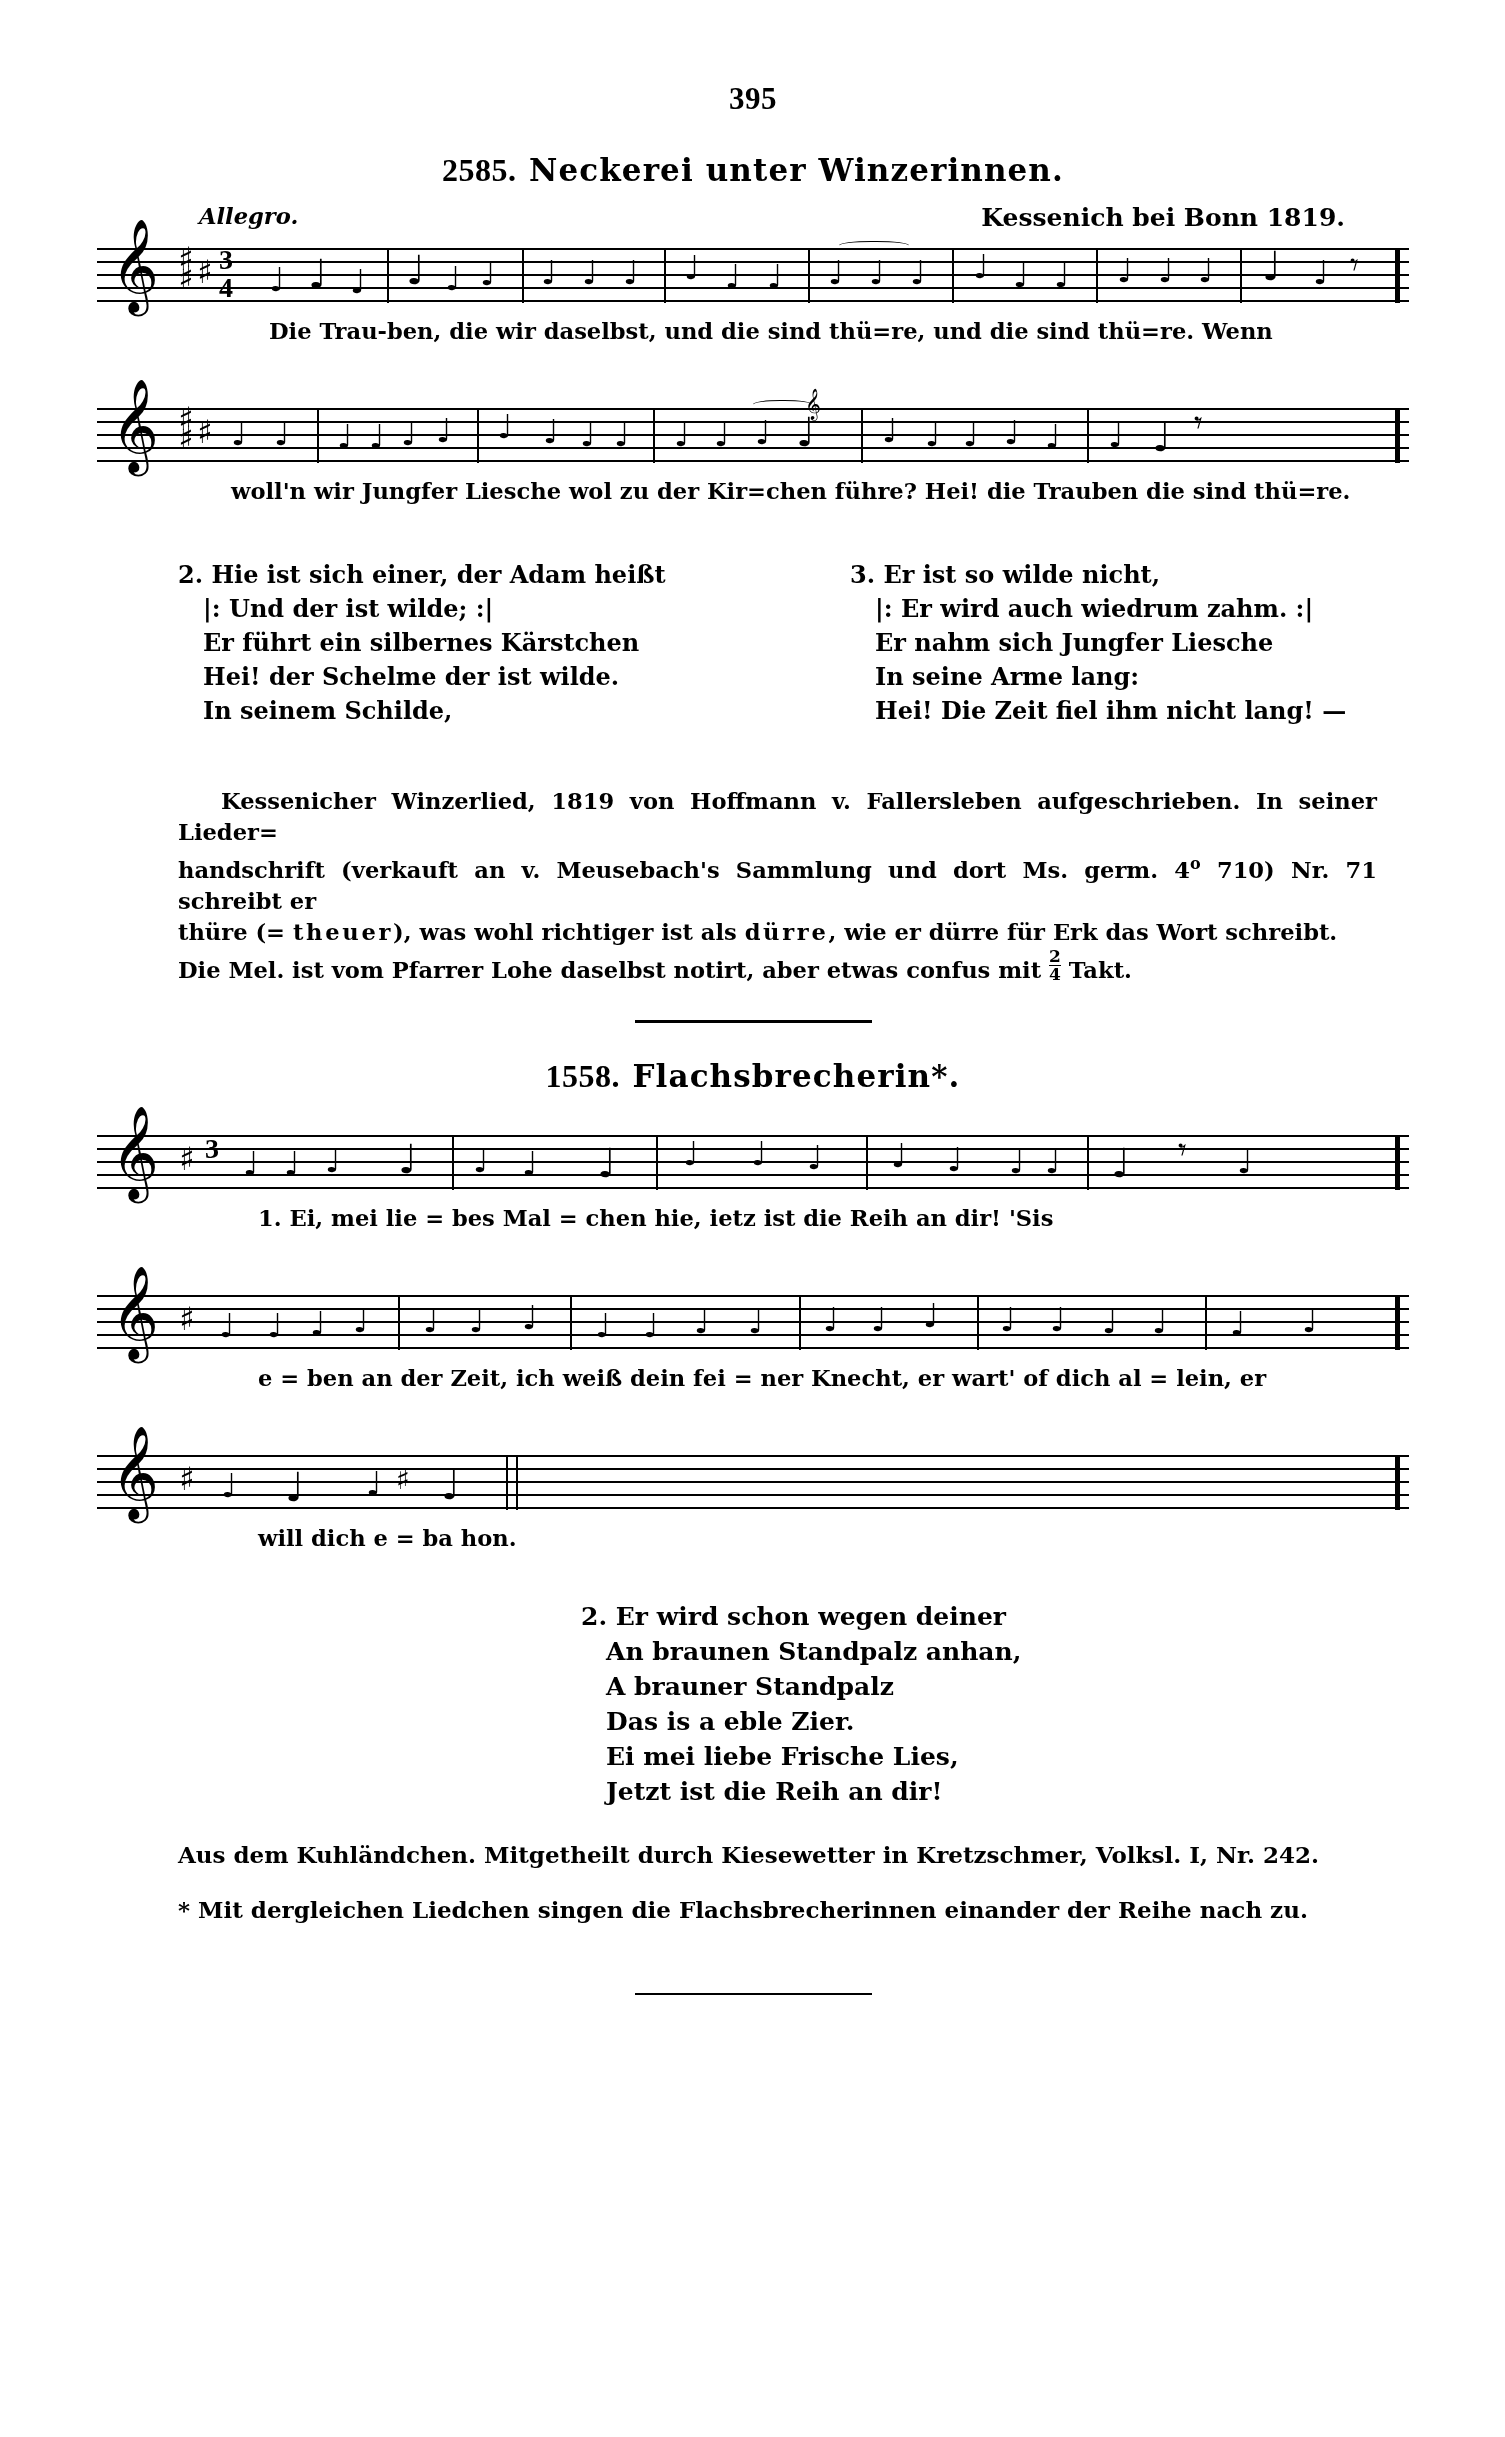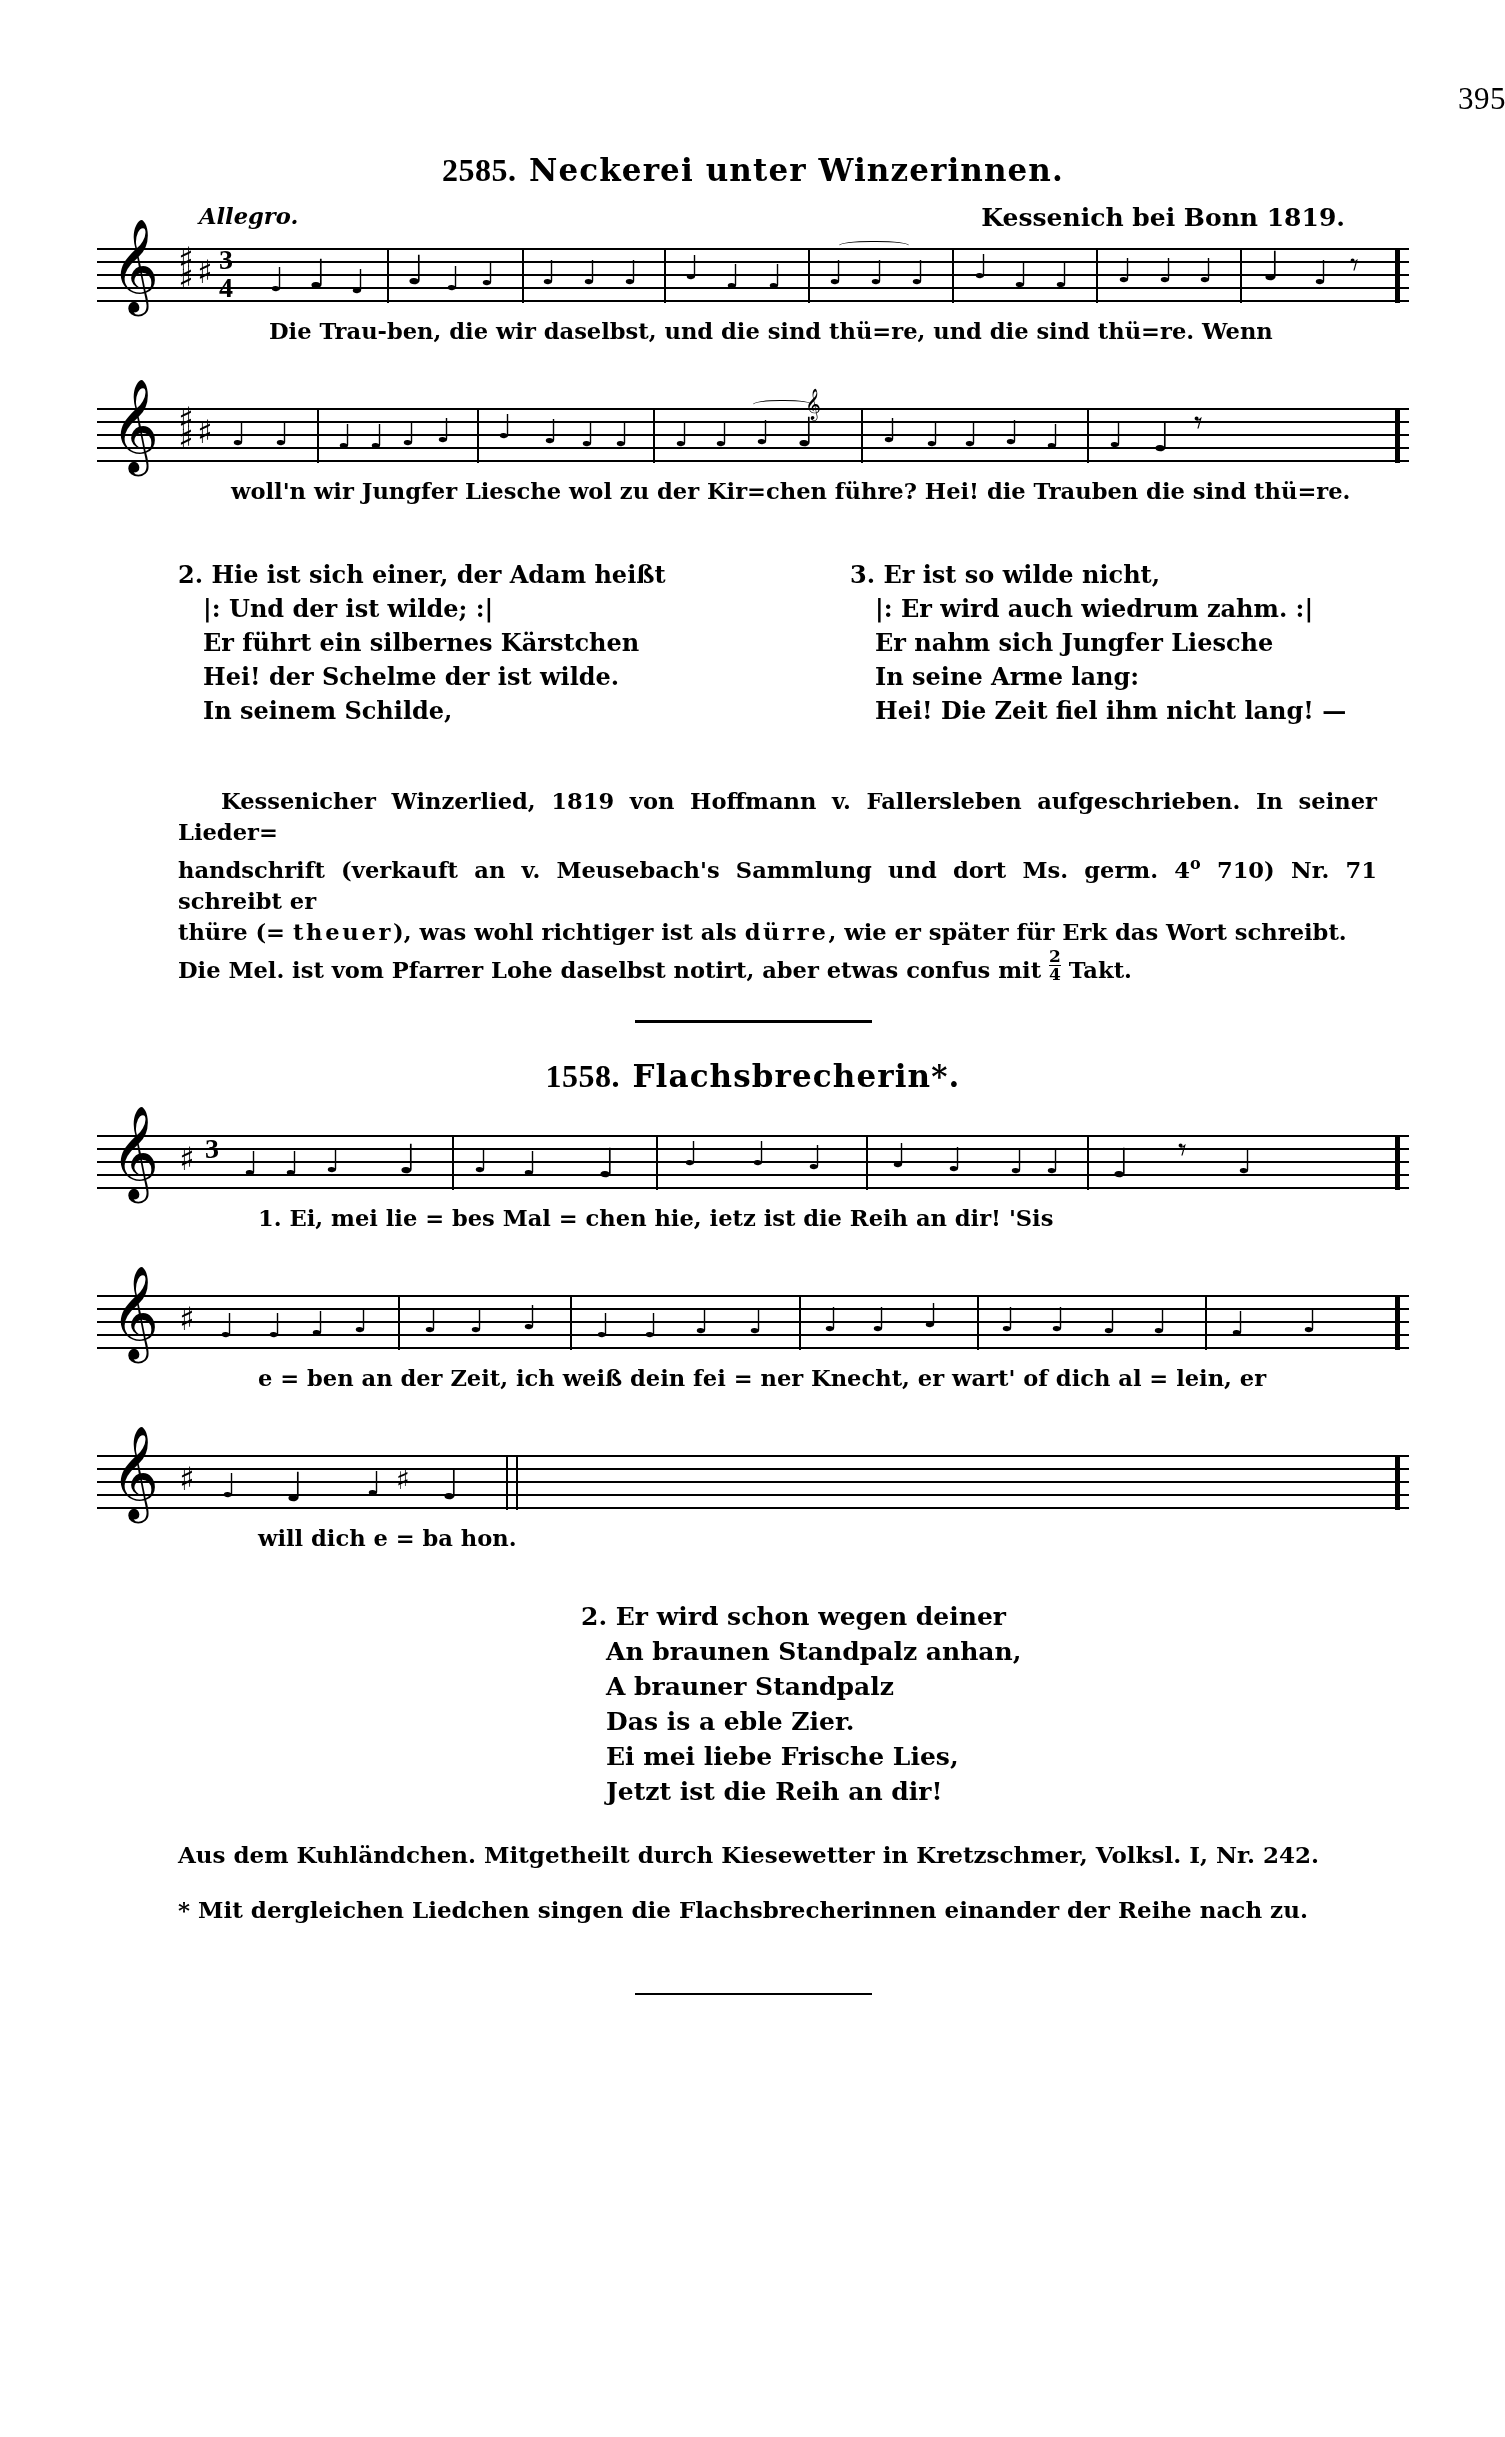--- a/index.html
+++ b/index.html
@@ -15,24 +15,24 @@
     position: relative;
     overflow: hidden;
   }
   .page {
     position: relative;
     width: 1506px;
     height: 2438px;
     padding: 0;
   }
   .page-number {
-    text-align: right;
+    text-align: center;
     font-family: "Liberation Serif", serif;
     font-size: 31px;
-    font-weight: 400;
+    font-weight: 700;
     margin-top: 81px;
     letter-spacing: 0.5px;
   }
 
   
   .song-heading {
     text-align: center;
     margin-top: 35px;
     white-space: nowrap;
   }
@@ -364,21 +364,21 @@
       <div class="indent">|: Er wird auch wiedrum zahm. :|</div>
       <div class="indent">Er nahm sich Jungfer Liesche</div>
       <div class="indent">In seine Arme lang:</div>
       <div class="indent">Hei! Die Zeit fiel ihm nicht lang! —</div>
     </div>
   </div>
 
   <div class="notes-block">
     <span class="ind">Kessenicher Winzerlied, 1819 von Hoffmann v. Fallersleben aufgeschrieben.  In seiner Lieder=</span><br>
     <span>handschrift (verkauft an v. Meusebach's Sammlung und dort Ms. germ. 4</span><span class="sup">o</span><span> 710) Nr. 71 schreibt er</span><br>
-    <span>thüre (= </span><span class="spaced">theuer</span><span>), was wohl richtiger ist als </span><span class="spaced">dürre</span><span>, wie er später für Erk das Wort schreibt.</span><br>
+    <span>thüre (= </span><span class="spaced">theuer</span><span>), was wohl richtiger ist als </span><span class="spaced">dürre</span><span>, wie er dürre für Erk das Wort schreibt.</span><br>
     <span>Die Mel. ist vom Pfarrer Lohe daselbst notirt, aber etwas confus mit </span><span class="frac"><span>2</span><span style="border-top:1.6px solid #000;display:block;">4</span></span><span> Takt.</span>
   </div>
 
   <div class="divider"></div>
 
   <div class="song-heading">
     <span class="song-number">1558.</span>
     <span class="song-title">Flachsbrecherin*.</span>
   </div>
 

